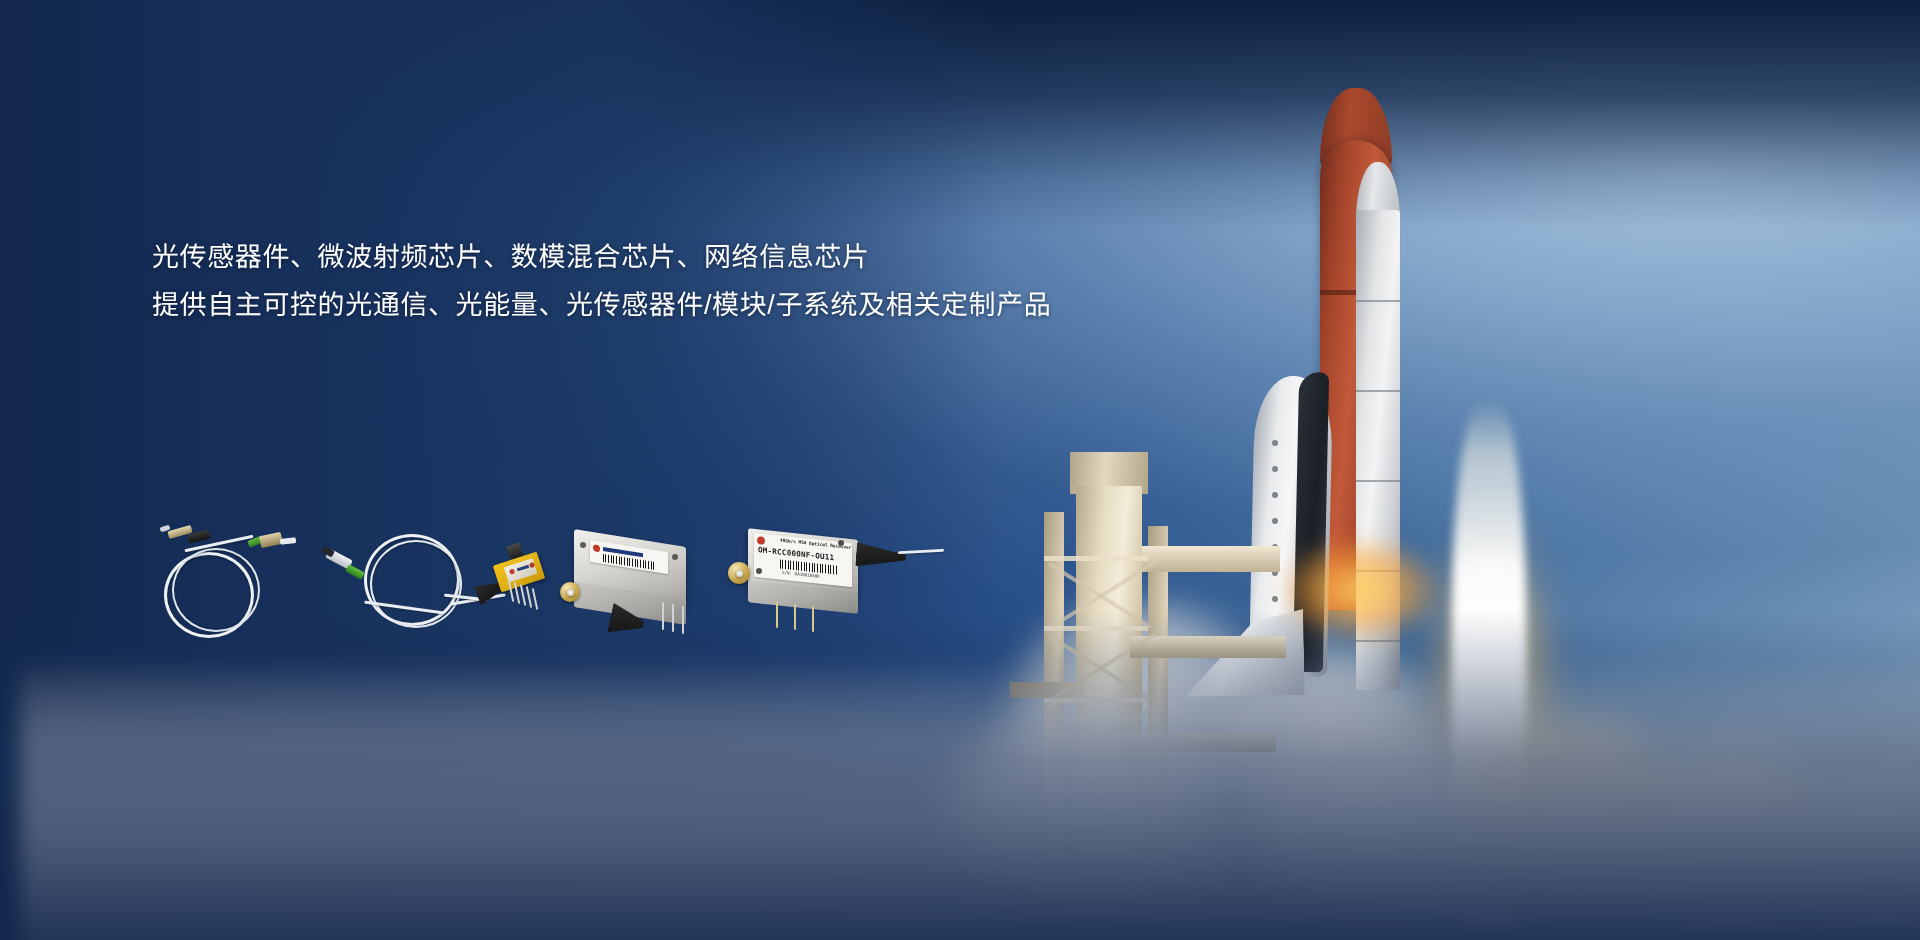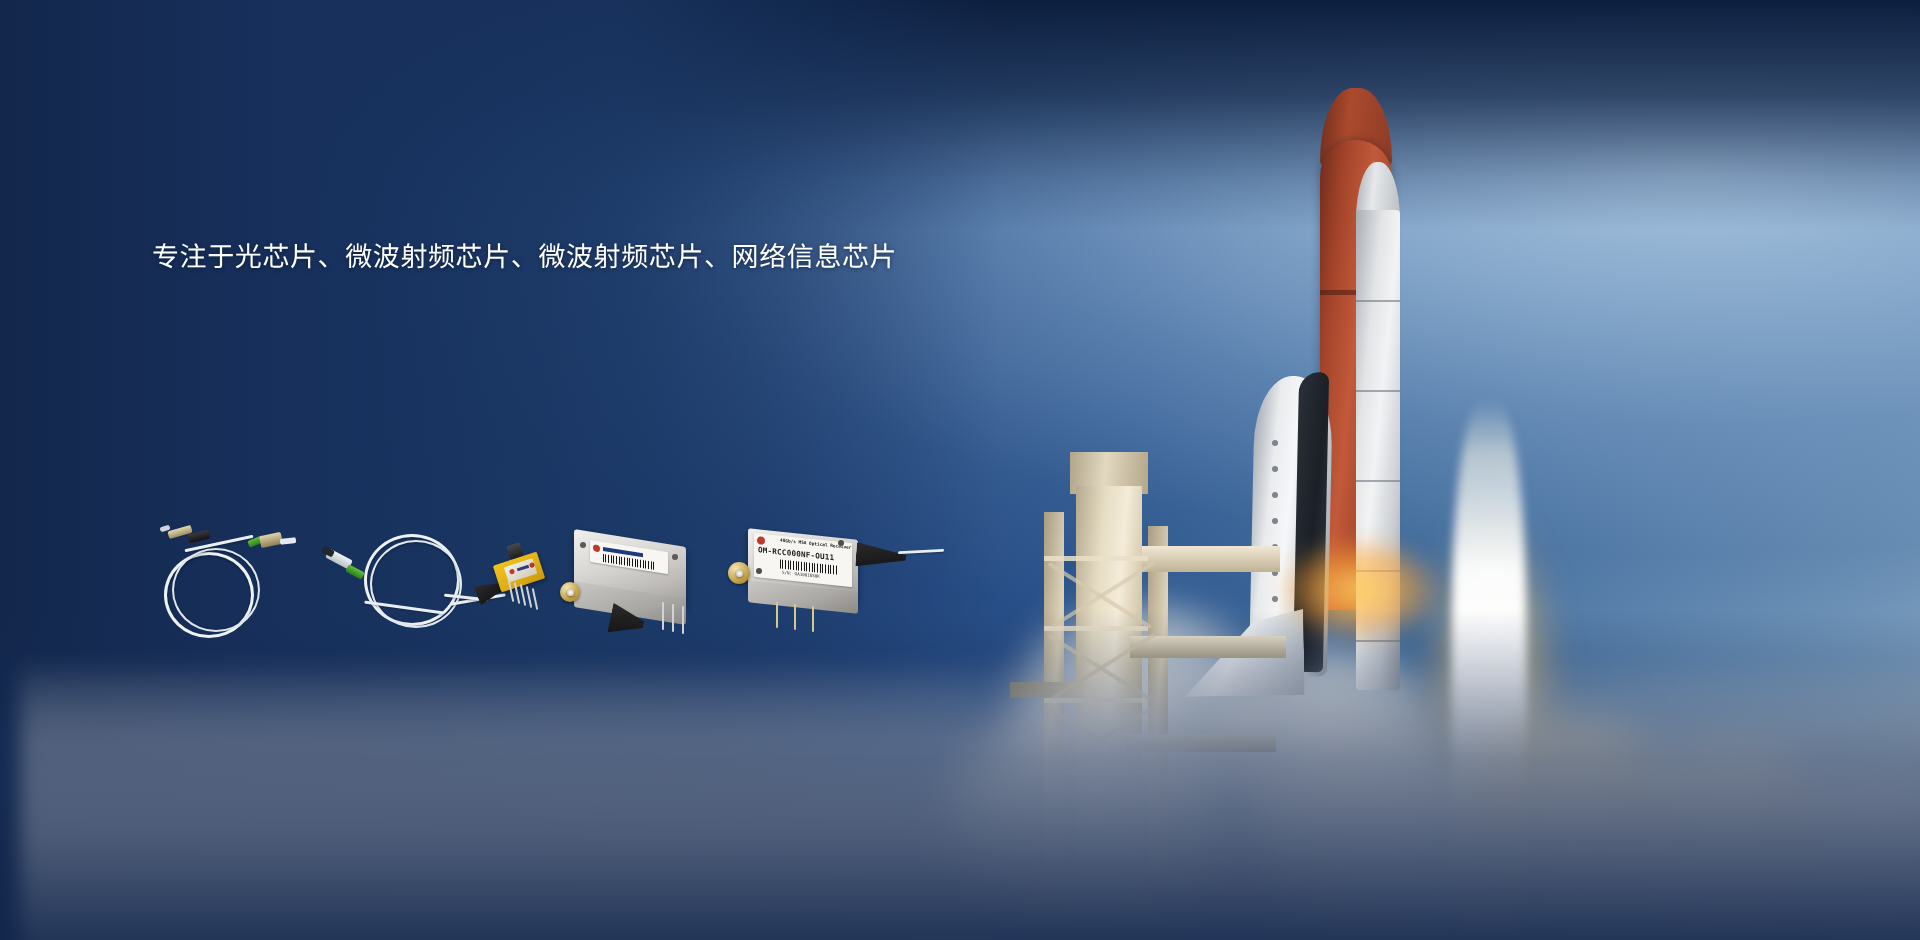--- a/index.html
+++ b/index.html
@@ -374,16 +374,17 @@
       <div class="blk" style="left:118px;top:18px;width:6px;height:6px;border-radius:50%;background:#4e4e4c;"></div>
       <div class="boot" style="left:136px;top:22px;width:50px;height:24px;transform:rotate(4deg);"></div>
       <div class="fiber" style="left:178px;top:28px;width:46px;height:3px;transform:rotate(-3deg);"></div>
       <div class="pin" style="left:56px;top:80px;height:26px;background:#d7c98d;"></div>
       <div class="pin" style="left:74px;top:82px;height:26px;background:#d7c98d;"></div>
       <div class="pin" style="left:92px;top:84px;height:26px;background:#d7c98d;"></div>
     </div>
   </div>
 
   <div class="copy">
-    <div class="sub">专注于光芯片、微波射频芯片、微波射频芯片、网络信息芯片</div>
+    <div class="sub">光传感器件、微波射频芯片、数模混合芯片、网络信息芯片</div>
+    <div class="sub">提供自主可控的光通信、光能量、光传感器件/模块/子系统及相关定制产品</div>
   </div>
 
 </div>
 
 </body></html>

